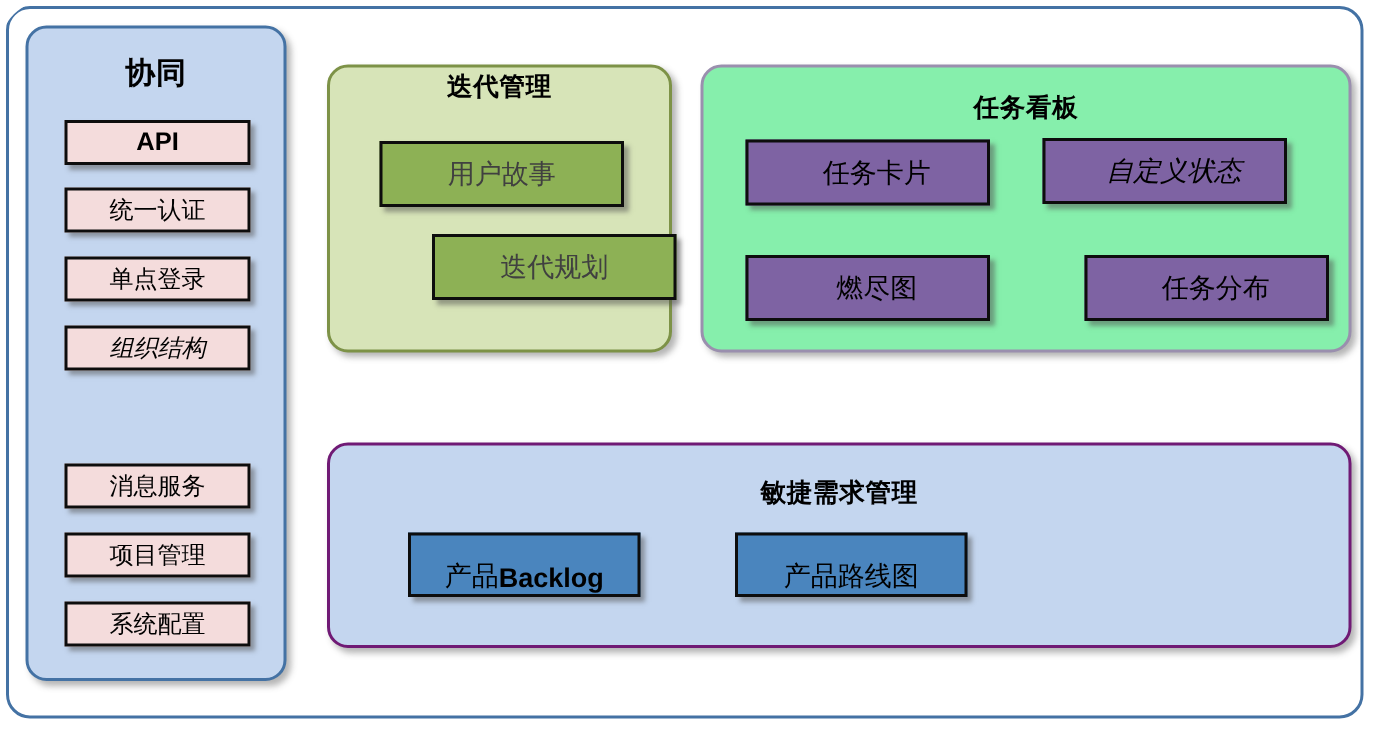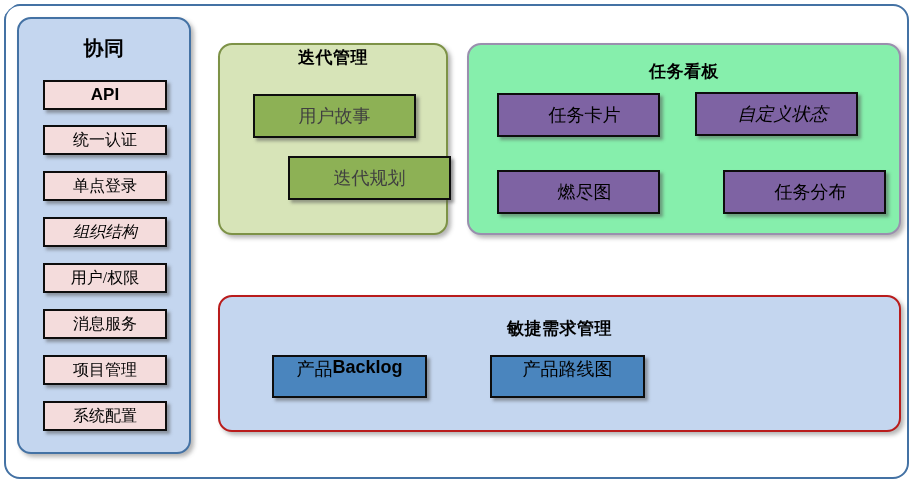--- a/index.html
+++ b/index.html
@@ -145,36 +145,36 @@
     padding-left: 12px;
   }
 
   
   .agile-panel {
     left: 218px;
     top: 295px;
     width: 683px;
     height: 137px;
     background: #C4D6EF;
-    border: 2px solid #b91c1c;
+    border: 2px solid #701a75;
   }
   .agile-panel .panel-title {
     top: 20px;
     font-size: 17px;
   }
   .blue-box {
     position: absolute;
     top: 58px;
     width: 155px;
     height: 43px;
     background: #4A85BE;
     border: 2px solid #0d0d0d;
     box-sizing: border-box;
     display: flex;
-    align-items: flex-start;
+    align-items: flex-end;
     justify-content: center;
     font-family: "Liberation Serif", "DejaVu Serif", serif;
     font-size: 18px;
     color: #000000;
     box-shadow: 3px 3px 3px rgba(80, 80, 80, 0.5);
   }
   .blue-box .mixed-latin {
     font-family: "Liberation Sans", "DejaVu Sans", sans-serif;
     font-weight: bold;
     font-size: 18px;
@@ -187,21 +187,20 @@
 
   <div class="outer-frame"></div>
 
   <div class="panel sidebar-panel">
     <div class="panel-title">协同</div>
 
     <div class="sidebar-item is-api" style="top:61px;">API</div>
     <div class="sidebar-item" style="top:106px;">统一认证</div>
     <div class="sidebar-item" style="top:152px;">单点登录</div>
     <div class="sidebar-item" style="top:198px;font-style:italic;">组织结构</div>
-    <div class="sidebar-item" style="top:244px;">用户/权限</div>
     <div class="sidebar-item" style="top:290px;">消息服务</div>
     <div class="sidebar-item" style="top:336px;">项目管理</div>
     <div class="sidebar-item" style="top:382px;">系统配置</div>
   </div>
 
   <div class="panel iteration-panel">
     <div class="panel-title">迭代管理</div>
 
     <div class="green-box" style="top:49px;">用户故事</div>
     <div class="green-box" style="top:111px;margin-left:35px;">迭代规划</div>

